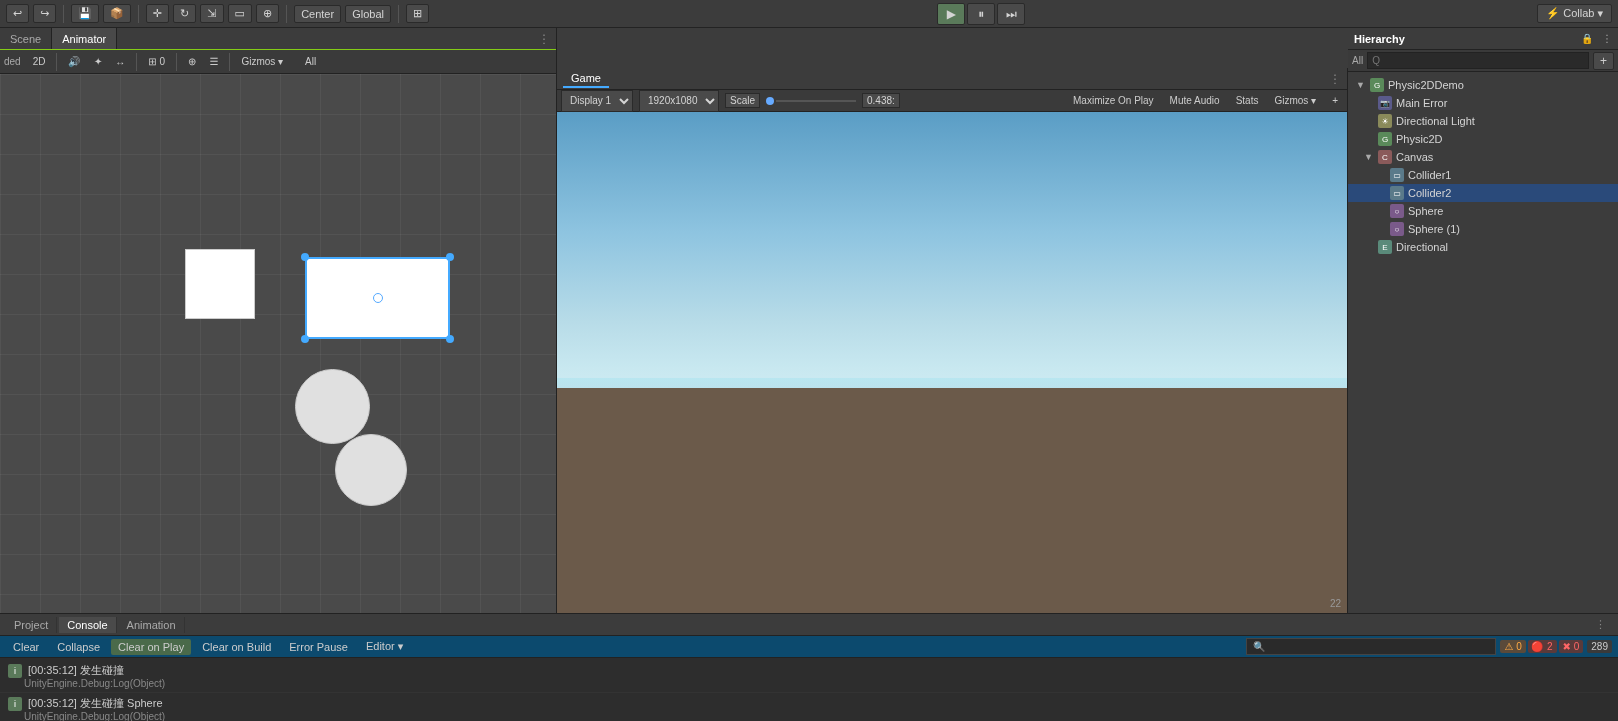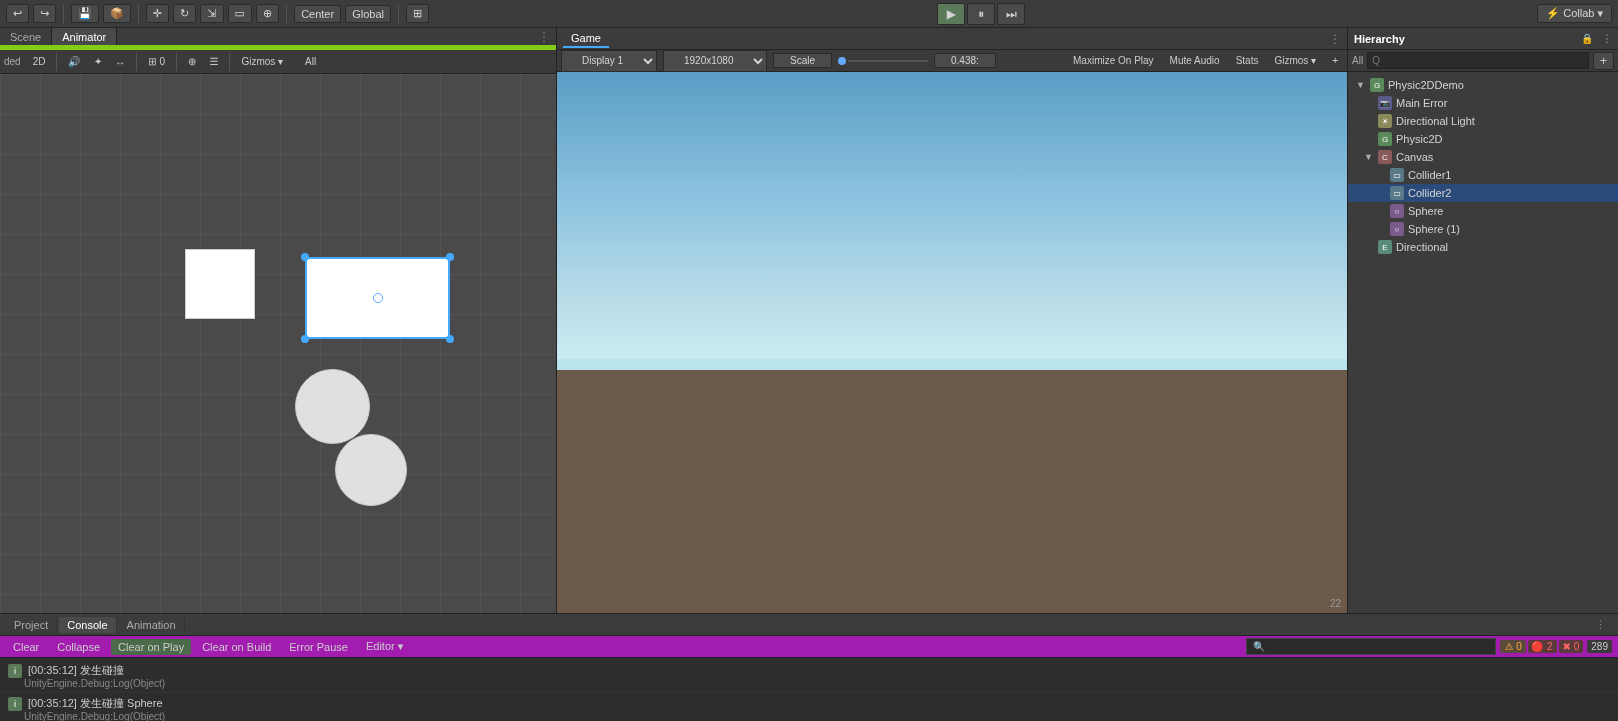--- a/index.html
+++ b/index.html
@@ -75,21 +75,21 @@
       width: 557px;
       display: flex;
       flex-direction: column;
       background: #3d3d3d;
       border-right: 1px solid #222;
       flex-shrink: 0;
     }
     .panel-tab-bar {
       height: 22px;
       background: #3c3c3c;
-      border-bottom: 5px solid #84cc16;
+      border-bottom: 1px solid #84cc16;
       display: flex;
       align-items: center;
     }
     .panel-tab {
       padding: 3px 10px;
       font-size: 11px;
       color: #aaa;
       cursor: pointer;
       border-right: 1px solid #222;
       height: 100%;
@@ -170,20 +170,21 @@
       transform: translate(-50%, -50%);
     }
 
     
     .center-panel {
       flex: 1;
       display: flex;
       flex-direction: column;
       background: #2d2d2d;
       border-right: 1px solid #222;
+      margin-top: 40px;
     }
     .game-tab-bar {
       height: 22px;
       background: #3c3c3c;
       border-bottom: 1px solid #222;
       display: flex;
       align-items: center;
       padding: 0 6px;
       gap: 6px;
     }
@@ -205,21 +206,21 @@
       align-items: center;
       padding: 0 4px;
       gap: 6px;
       flex-shrink: 0;
     }
     .game-toolbar select, .game-toolbar-label {
       background: #4a4a4a;
       border: 1px solid #2a2a2a;
       color: #d4d4d4;
       font-size: 10px;
-      padding: 1px 16px;
+      padding: 1px 4px;
       cursor: pointer;
     }
     .game-viewport {
       flex: 1;
       position: relative;
       overflow: hidden;
     }
     
     .game-sky {
       position: absolute;
@@ -345,21 +346,21 @@
     .bottom-tab {
       padding: 2px 8px;
       font-size: 11px;
       color: #aaa;
       cursor: pointer;
       border-right: 1px solid #333;
     }
     .bottom-tab.active { color: #fff; background: #4a4a4a; }
     .console-toolbar {
       height: 22px;
-      background: #a21caf;
+      background: #0c4a6e;
       border-bottom: 1px solid #222;
       display: flex;
       align-items: center;
       padding: 0 6px;
       gap: 4px;
     }
     .console-btn {
       background: transparent;
       border: 1px solid transparent;
       color: #ccc;

